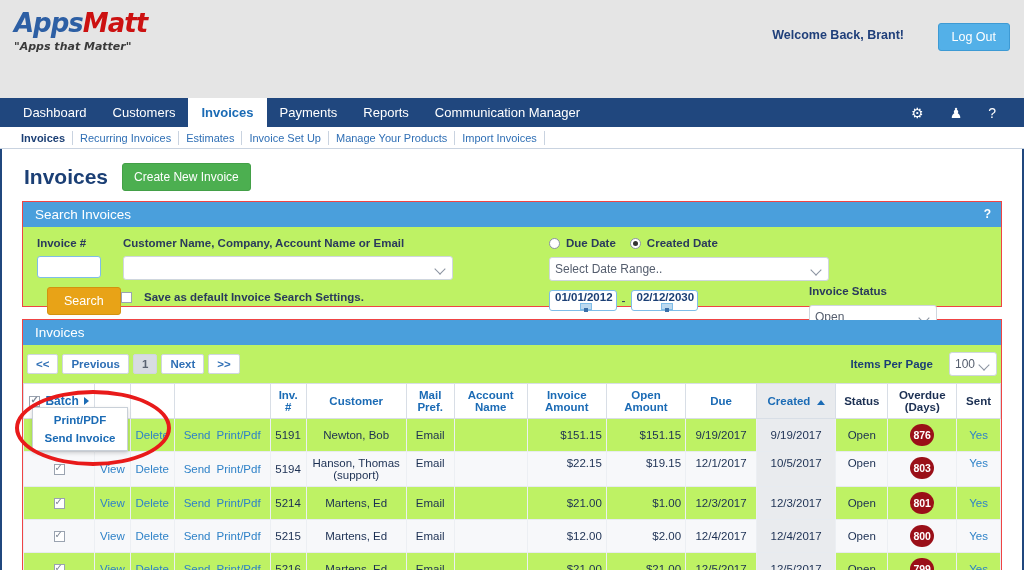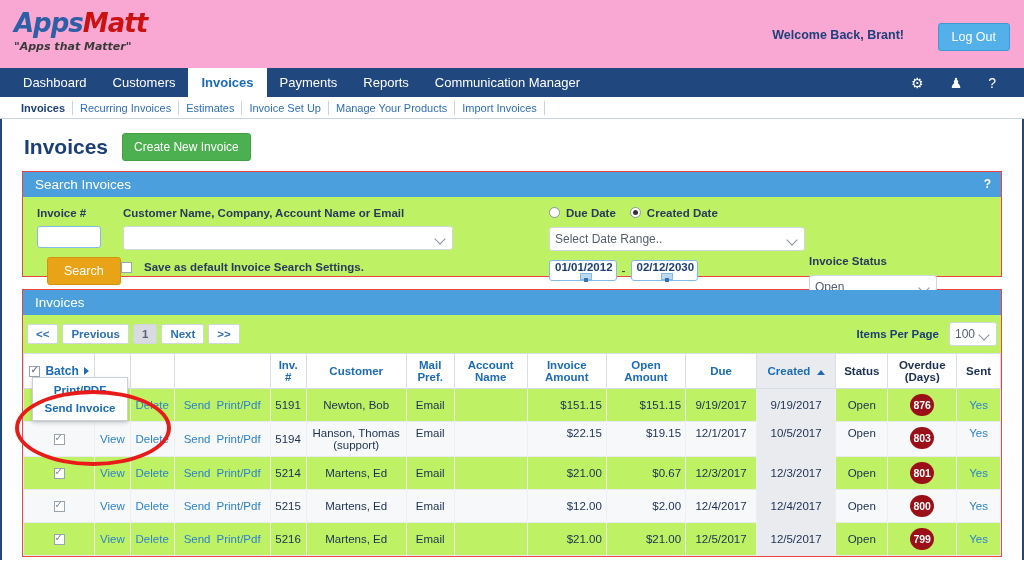--- a/index.html
+++ b/index.html
@@ -5,21 +5,21 @@
   * { box-sizing: border-box; }
   html, body { margin:0; padding:0; }
   body {
     width:1024px; height:570px; overflow:hidden;
     font-family:"Liberation Sans", sans-serif;
     font-size:12px; color:#2a3a5c; background:#ffffff;
   }
   .app { position:relative; width:1024px; height:570px; }
 
   
-  .topbar { height:68px; background:#f9a8d4; position:relative; }
+  .topbar { height:98px; background:#e5e5e5; position:relative; }
   .logo { position:absolute; left:14px; top:10px; }
   .logo-text { font-size:26px; font-weight:bold; font-style:italic; letter-spacing:-1px; line-height:1; font-family:"DejaVu Sans", sans-serif; }
   .logo-apps { color:#2d5fa4; }
   .logo-matt { color:#cc1111; }
   .logo-tag { font-size:11px; font-style:italic; font-weight:bold; color:#3a3a3a; margin-top:4px; font-family:"DejaVu Sans", sans-serif; }
   .welcome { position:absolute; right:120px; top:28px; font-size:12.5px; font-weight:bold; color:#1f3f7a; }
   .logout { position:absolute; right:14px; top:23px; background:#53b0e8; border:1px solid #3d9ad4;
             color:#fff; font-size:12.5px; padding:6px 13px; border-radius:3px; cursor:pointer; }
 
   
@@ -54,21 +54,21 @@
   .sel { border:1px solid #cfd6de; border-radius:3px; height:24px; font-size:12px; padding:2px 5px;
          background:#fff; color:#555e6e; font-family:"Liberation Sans", sans-serif;
          appearance:none; -webkit-appearance:none; position:relative; }
   .selwrap { position:relative; display:inline-block; }
   .selwrap:after { content:""; position:absolute; right:9px; top:9px; width:7px; height:7px;
                    border-right:1.5px solid #8a93a0; border-bottom:1.5px solid #8a93a0;
                    transform:rotate(45deg); pointer-events:none; }
   .btn-search { background:#e8a317; border:1px solid #d3920f; color:#fff; font-size:12.5px;
                 padding:6px 16px; border-radius:3px; cursor:pointer; }
 
-  .radio-row { display:flex; align-items:flex-start; gap:6px; font-size:11.5px; font-weight:bold; }
+  .radio-row { display:flex; align-items:flex-end; gap:6px; font-size:11.5px; font-weight:bold; }
   .radio { width:11px; height:11px; border:1px solid #8a93a0; border-radius:50%; display:inline-block; background:#fff; position:relative; }
   .radio.on:after { content:""; position:absolute; left:2px; top:2px; width:5px; height:5px; border-radius:50%; background:#333; }
   .cb { width:11px; height:11px; border:1px solid #9aa3b0; background:#fff; display:inline-block; position:relative; vertical-align:middle; }
   .cb.on:after { content:"\2713"; position:absolute; left:0px; top:-3px; font-size:10px; color:#7d8694; }
 
   .datebox { border:1px solid #7fbde8; border-radius:3px; height:21px; display:inline-flex; align-items:center;
              padding:0 3px 0 5px; font-size:11.5px; font-weight:bold; color:#1b3f75; background:#fff;flex-direction:column; }
   .cal { width:12px; height:12px; background:#bcd9ef; border:1px solid #7fbde8; margin-left:4px;
          position:relative; display:inline-block; }
   .cal:after { content:""; position:absolute; left:3px; top:4px; width:4px; height:4px; background:#3a6fa8; }
@@ -86,21 +86,21 @@
   .lnk { color:#2f82c8; text-decoration:none; cursor:pointer; }
   .actions { white-space:nowrap; }
   .actions .lnk { margin:0 3px; }
   .badge { display:inline-block; min-width:22px; height:22px; line-height:22px; border-radius:50%;
            background:#9a0f18; color:#fff; font-size:10.5px; font-weight:bold; padding:0 3px; }
   .pager { display:flex; align-items:center; gap:4px; padding:7px 4px 7px 4px; }
   .pgbtn { border:1px solid #cfd6de; background:#fff; color:#2f6fb5; font-size:11.5px; font-weight:bold;
            padding:3px 8px; border-radius:2px; cursor:pointer; }
   .pgcur { background:#d8dce2; color:#5a6372; border:1px solid #cfd6de; font-size:11.5px; font-weight:bold;
            padding:3px 8px; border-radius:2px; }
-  .ipp { margin-left:auto; display:flex; align-items:center; gap:10px; font-size:11.5px; font-weight:bold; color:#1b3f75; }
+  .ipp { margin-left:auto; display:flex; align-items:center; gap:16px; font-size:11.5px; font-weight:bold; color:#1b3f75; }
 
   
   .batch-cell { position:relative; }
   .batch-trigger { display:flex; align-items:center; gap:5px; justify-content:center; cursor:pointer; }
   .batch-label { color:#1b6bb5; font-weight:bold; font-size:12px; }
   .caret { width:0; height:0; border-left:5px solid #1b6bb5; border-top:4px solid transparent; border-bottom:4px solid transparent; }
   .batch-menu { position:absolute; left:8px; top:23px; background:#fff; border:1px solid #c9d0d8;
                 box-shadow:0 2px 4px rgba(0,0,0,.18); z-index:30; padding:3px 0; width:96px; }
   .batch-menu div { font-size:11.5px; font-weight:bold; color:#1b6bb5; padding:3px 8px; text-align:center; cursor:pointer; white-space:nowrap; }
 
@@ -182,21 +182,21 @@
         </div>
 
         <div style="position:absolute; left:526px; top:10px;">
           <div class="radio-row">
             <span class="radio"></span>
             <span>Due Date</span>
             <span class="radio on" style="margin-left:8px;"></span>
             <span>Created Date</span>
           </div>
           <div class="selwrap" style="margin-top:8px;">
-            <input class="sel" style="width: 256px;" readonly="" value="Select Date Range..">
+            <input class="sel" style="width: 280px;" readonly="" value="Select Date Range..">
           </div>
           <div style="margin-top:9px; display:flex; align-items:center; gap:5px;">
             <span class="datebox">
               <span>01/01/2012</span>
               <span class="cal"></span>
             </span>
             <span>-</span>
             <span class="datebox">
               <span>02/12/2030</span>
               <span class="cal"></span>
@@ -304,21 +304,21 @@
           <tr>
             <td><span class="cb on"></span></td>
             <td><span class="lnk">View</span></td>
             <td><span class="lnk">Delete</span></td>
             <td class="actions"><span class="lnk">Send</span><span class="lnk">Print/Pdf</span></td>
             <td>5214</td>
             <td>Martens, Ed</td>
             <td>Email</td>
             <td></td>
             <td style="text-align:right;">$21.00</td>
-            <td style="text-align:right;">$0.67</td>
+            <td style="text-align:right;">$1.00</td>
             <td>12/3/2017</td>
             <td class="sorted">12/3/2017</td>
             <td>Open</td>
             <td><span class="badge">801</span></td>
             <td><span class="lnk">Yes</span></td>
           </tr>
           <tr class="alt">
             <td><span class="cb on"></span></td>
             <td><span class="lnk">View</span></td>
             <td><span class="lnk">Delete</span></td>

